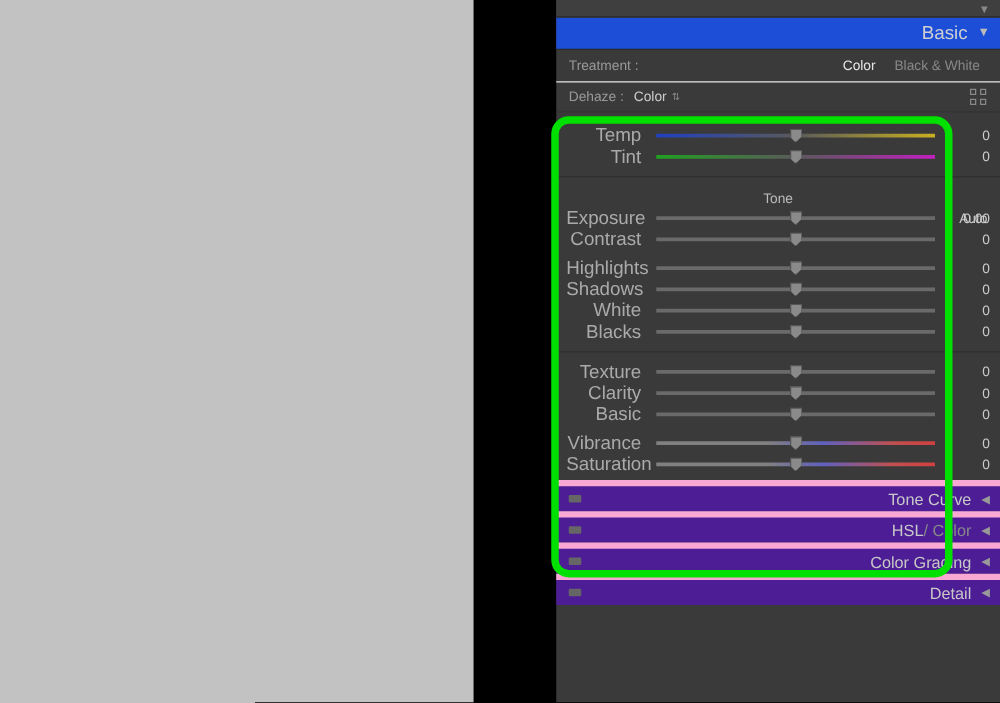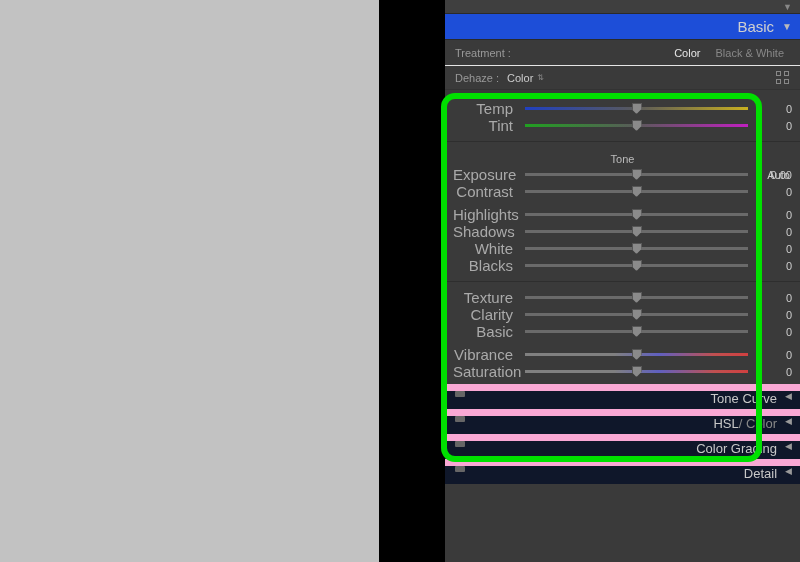--- a/index.html
+++ b/index.html
@@ -202,23 +202,24 @@
   .gap { height: 6px; }
   .sep-line {
     height: 1px;
     background: #2e2e2e;
     margin: 3px 0;
   }
 
   
   .collapsed-panel {
     height: 25px;
-    background: #0f172a;
-    border-top: 7px solid #f9a8d4;
-    display: flex;
+    background: #4c1d95;
+    border-top: 5px solid #f9a8d4;
+    display: flex;
+    align-items: center;
     justify-content: flex-end;
     padding: 0 8px;
     font-size: 13px;
     color: #c8c8c8;
     position: relative;
     cursor: pointer;
   }
   .collapsed-panel .toggle-dot {
     position: absolute;
     left: 10px;

